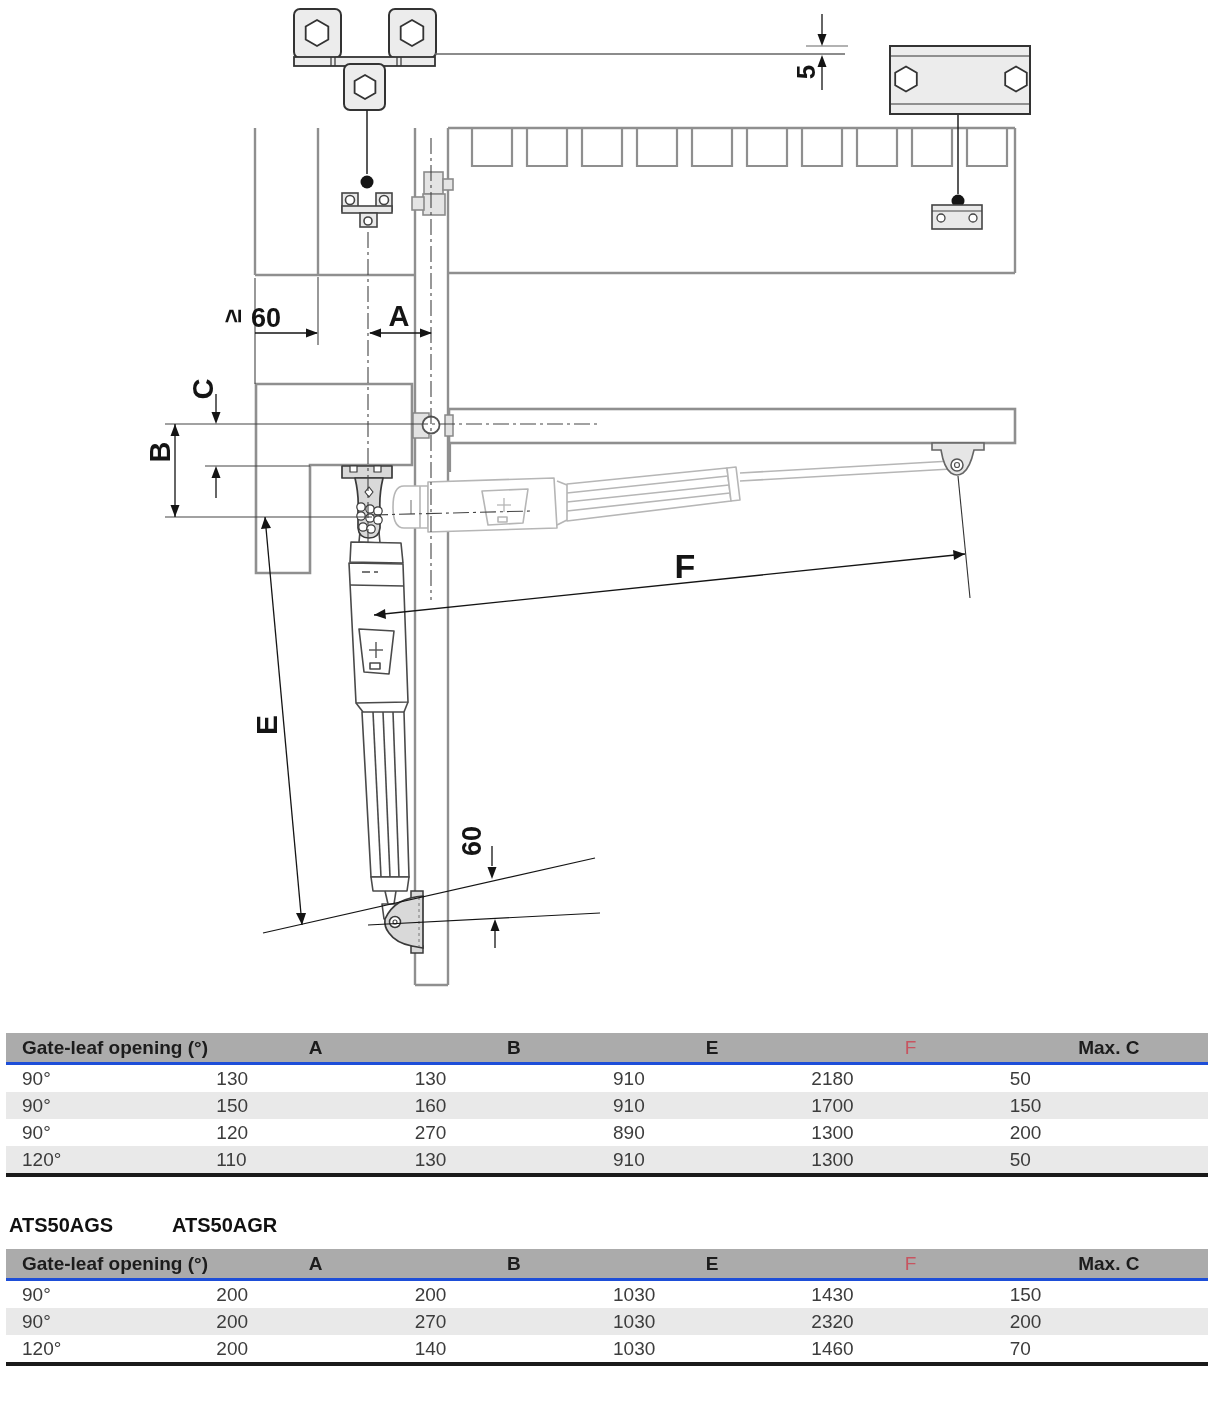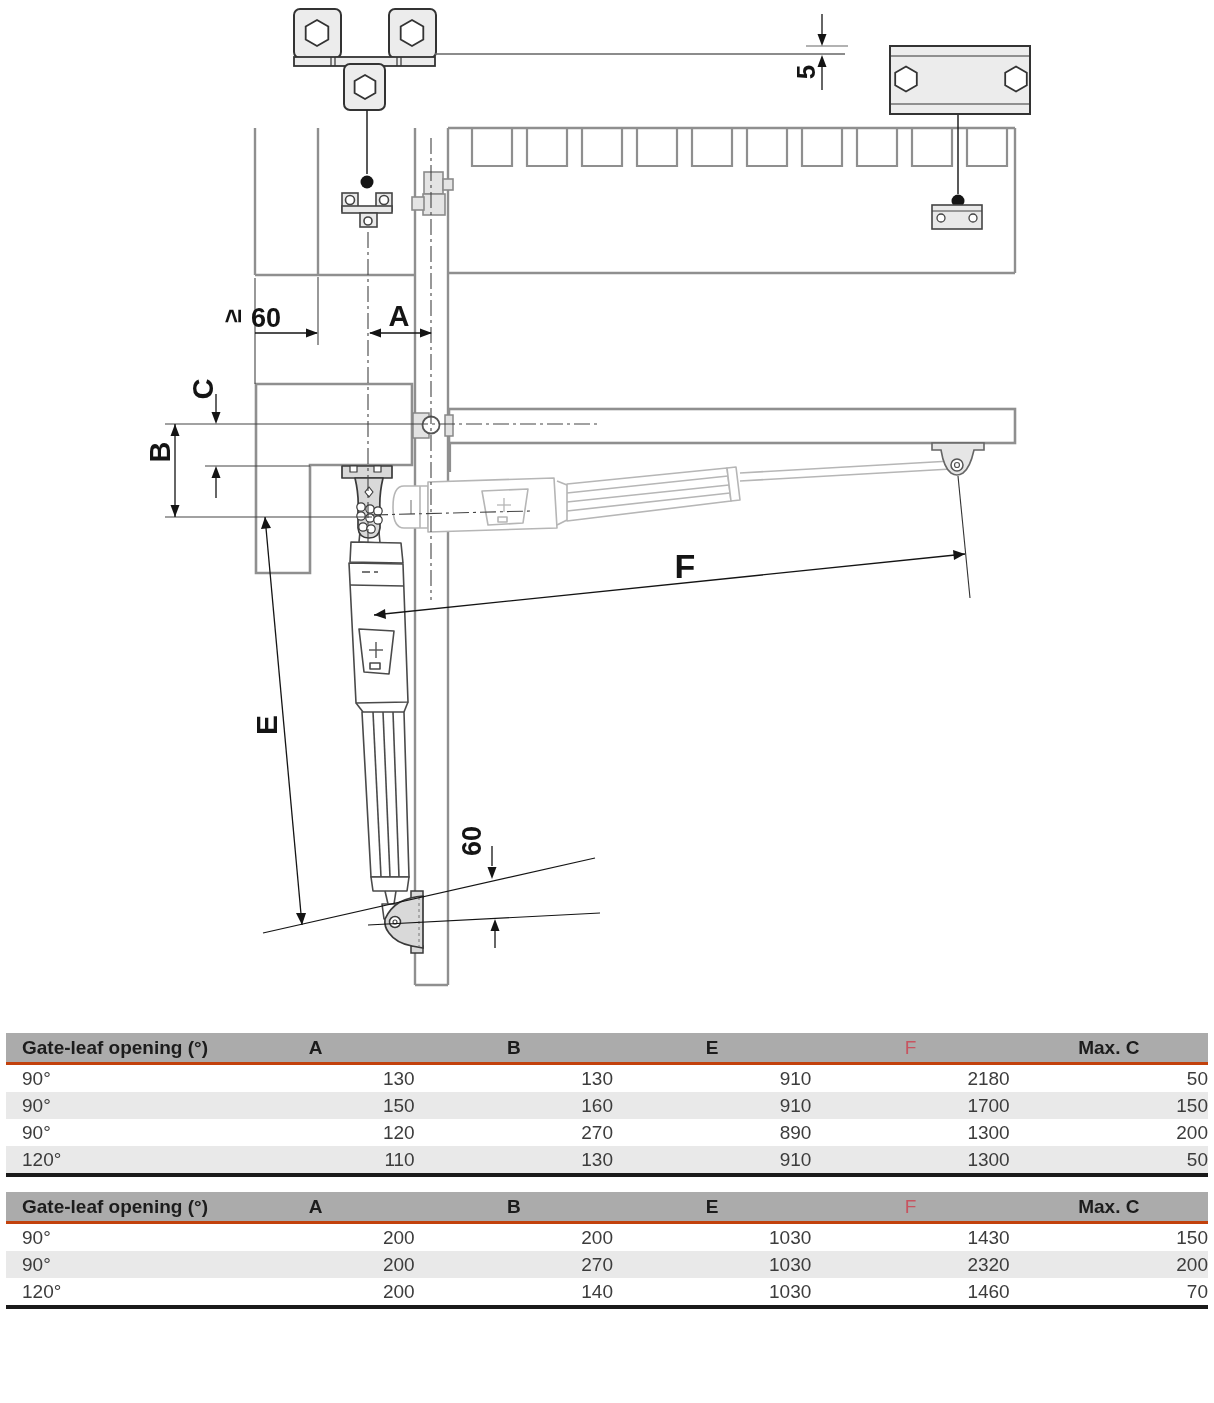--- a/index.html
+++ b/index.html
@@ -6,23 +6,23 @@
   body{width:1214px;font-family:"Liberation Sans",sans-serif;color:#141414;}
   .diagram-wrap{width:1214px;height:1020px;position:relative;}
   svg text{font-family:"Liberation Sans",sans-serif;font-weight:bold;fill:#141414;}
   .tables-wrap{padding:0 6px;}
   .table-titles{display:flex;margin:17px 0 0 3px;height:22px;}
   .model-title{font-weight:bold;font-size:20px;letter-spacing:0;color:#111;}
   .model-title:first-child{width:163px;}
   table.dim-table{border-collapse:collapse;width:100%;table-layout:fixed;margin-top:13px;
     border-bottom:4px solid #1a1a1a;font-size:19px;}
   table.dim-table thead th{background:var(--header-bg,#ababab);font-weight:bold;text-align:center;
-    height:29px;padding:0;border-bottom:3px solid #c2410c;color:#1c1c1c;}
+    height:29px;padding:0;border-bottom:3px solid #1d4ed8;color:#1c1c1c;}
   table.dim-table th:first-child,table.dim-table td:first-child{text-align:left;padding-left:16px;}
-  table.dim-table td{text-align:right;height:27px;padding:0;color:#3c3c3c;font-weight:normal;}
+  table.dim-table td{text-align:left;height:27px;padding:0;color:#3c3c3c;font-weight:normal;}
   table.dim-table tbody tr:nth-child(even){background:var(--row-alt,#e9e9e9);}
   table.dim-table th.f-col{color:var(--f-red,#c75460);font-weight:normal;}
 </style>
 </head>
 <body>
 
 <div class="diagram-wrap">
 <svg width="1214" height="1020" viewBox="0 0 1214 1020">
 
   <g stroke="#8f8f8f" stroke-width="2.4" fill="none">
@@ -304,20 +304,24 @@
             <td>130</td>
             <td>910</td>
             <td>1300</td>
             <td>50</td>
           </tr>
         </tbody>
     </table>
   </div>
 
   <div class="table-block" style="margin-top:15px;">
+    <div class="table-titles" style="margin-top:37px;">
+      <span class="model-title">ATS50AGS</span>
+      <span class="model-title">ATS50AGR</span>
+    </div>
     <table class="dim-table">
       <colgroup>
           <col style="width:17.5%">
           <col style="width:16.5%">
           <col style="width:16.5%">
           <col style="width:16.5%">
           <col style="width:16.5%">
           <col style="width:16.5%">
         </colgroup>
       <thead>

